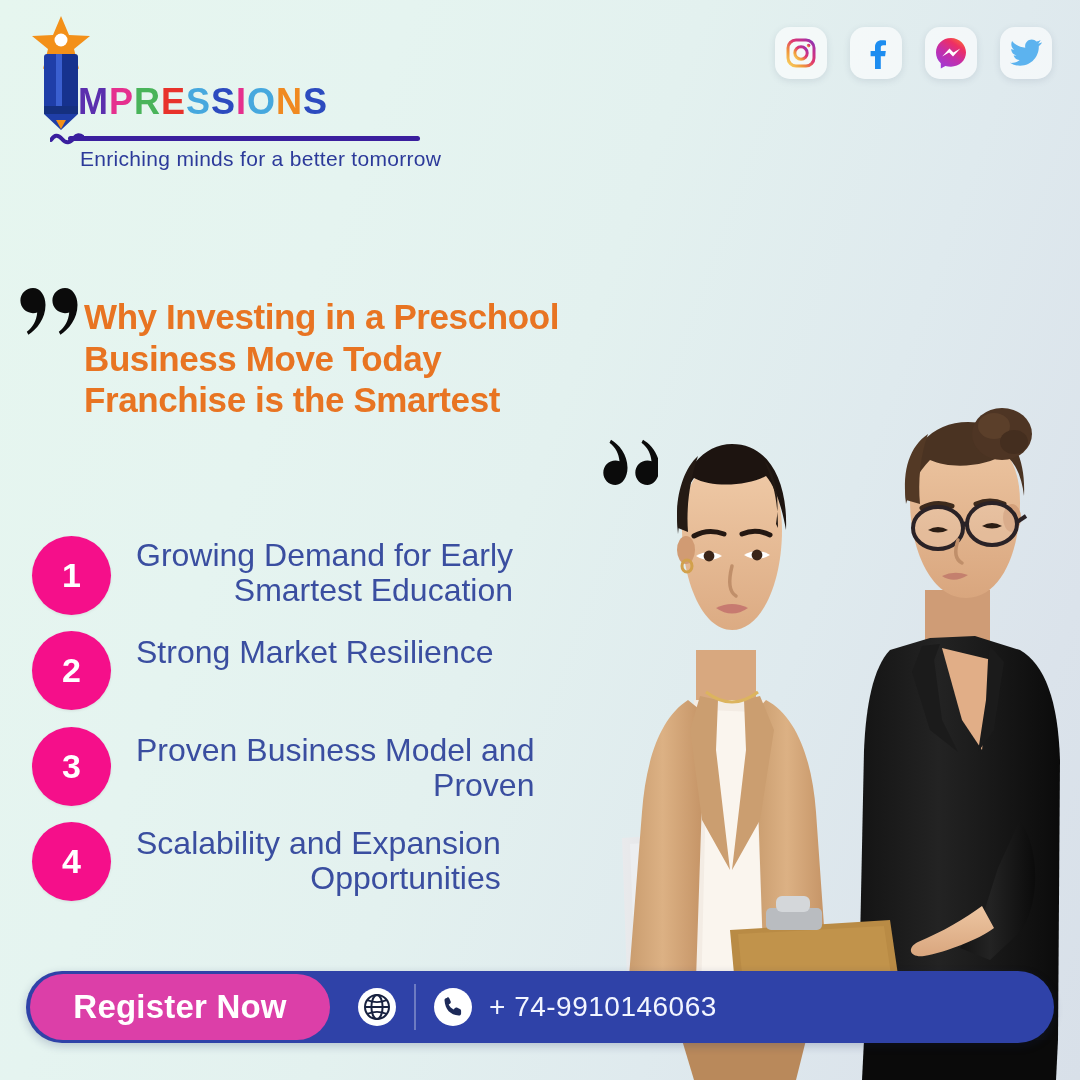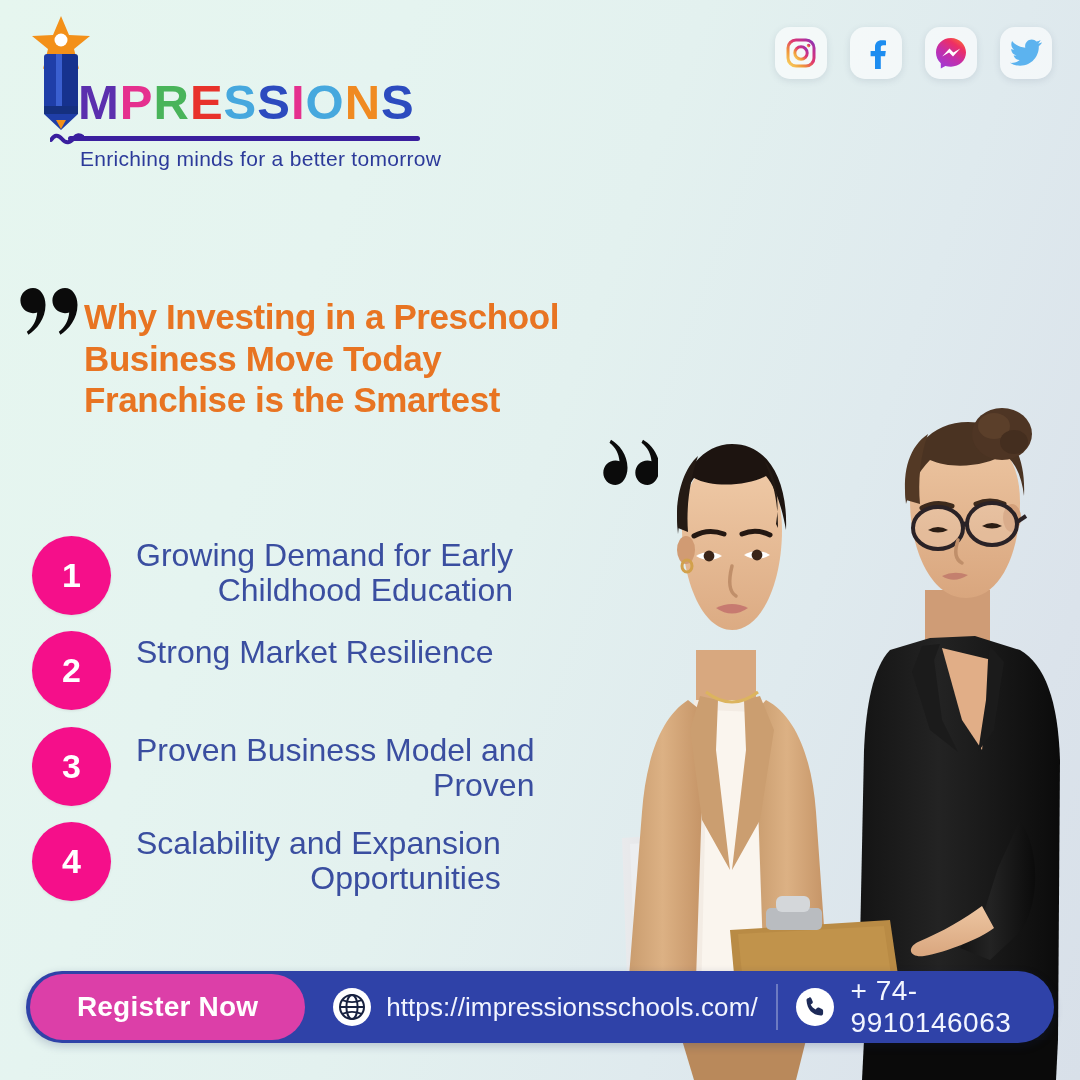--- a/index.html
+++ b/index.html
@@ -21,21 +21,21 @@
   .pencil-body{position:absolute;left:0;top:0;width:34px;height:52px;
       background:linear-gradient(90deg,#1f3ea8 0 34%,#3a5fd0 34% 52%,#16328e 52% 100%);
       border-radius:3px 3px 0 0;}
   .pencil-band{position:absolute;left:0;top:52px;width:34px;height:8px;background:#15307f;}
   .pencil-tip{position:absolute;left:0;top:60px;width:0;height:0;
       border-left:17px solid transparent;border-right:17px solid transparent;border-top:16px solid #1f3ea8;}
   .pencil-lead{position:absolute;left:12px;top:66px;width:0;height:0;
       border-left:5px solid transparent;border-right:5px solid transparent;border-top:9px solid #f39019;}
 
   .wordmark{position:absolute;left:52px;top:62px;width:348px;height:52px;
-      font-size:49px;font-weight:bold;letter-spacing:1px;line-height:52px;white-space:nowrap;}
+      font-size:36px;font-weight:bold;letter-spacing:1px;line-height:52px;white-space:nowrap;}
   .wordmark span{display:inline-block;}
   .logo-rule{position:absolute;left:42px;top:122px;width:352px;height:5px;background:#3a1f9e;border-radius:3px;}
   .squiggle{position:absolute;left:24px;top:116px;width:34px;height:16px;}
   .tagline{position:absolute;left:54px;top:133px;width:360px;
       font-size:21px;color:#2c3a9a;letter-spacing:.3px;white-space:nowrap;}
 
   
   .socials{position:absolute;right:28px;top:27px;display:flex;gap:23px;}
   .social{width:52px;height:52px;border-radius:15px;display:flex;align-items:center;justify-content:center;
       background:rgba(255,255,255,.62);box-shadow:0 2px 7px rgba(60,80,110,.13);}
@@ -61,21 +61,21 @@
 
   
   .photo{position:absolute;left:590px;top:400px;width:500px;height:680px;}
 
   
   .bar{position:absolute;left:26px;bottom:37px;width:1028px;height:72px;
       background:#2f42a8;border-radius:38px;display:flex;align-items:center;
       box-shadow:0 3px 10px rgba(25,35,90,.22);}
   .reg-btn{margin-left:4px;width:300px;height:66px;border-radius:34px;background:#dc3fa8;
       display:flex;align-items:center;justify-content:center;
-      color:#fff;font-size:28px;font-weight:bold;letter-spacing:.2px;border:none;cursor:pointer;}
+      color:#fff;font-size:33px;font-weight:bold;letter-spacing:.2px;border:none;cursor:pointer;}
   .barcell{display:flex;align-items:center;}
   .circ{width:38px;height:38px;border-radius:50%;background:#ffffff;
       display:flex;align-items:center;justify-content:center;flex:0 0 auto;}
   .bar-url{color:#f2f5ff;font-size:26px;margin-left:15px;letter-spacing:.1px;}
   .bar-sep{width:2px;height:46px;background:rgba(255,255,255,.30);margin:0 18px;}
   .bar-phone{color:#f2f5ff;font-size:28px;margin-left:17px;letter-spacing:.5px;}
   .cell-url{margin-left:28px;}
 </style>
 </head>
 <body>
@@ -299,21 +299,21 @@
       <path d="M274 640 L468 640 L466 680 L272 680 Z" fill="#0a0a0a"></path>
     </g>
   </svg>
 
   <div class="list">
 
     <div class="row one">
       <div class="num" style="background: rgb(245, 15, 138);">1</div>
       <div class="row-txt" style="color: rgb(58, 78, 160);">
         <span>Growing Demand for Early</span>
-        <span class="l2">Childhood Education</span>
+        <span class="l2">Smartest Education</span>
       </div>
     </div>
 
     <div class="row two">
       <div class="num" style="background: rgb(245, 15, 138);">2</div>
       <div class="row-txt" style="color: rgb(58, 78, 160);">
         <span>Strong Market Resilience</span>
       </div>
     </div>
 
@@ -341,21 +341,20 @@
     <div class="barcell cell-url">
       <span class="circ">
         <svg width="30" height="30" viewBox="0 0 30 30">
           <circle cx="15" cy="15" r="12" fill="none" stroke="#17213f" stroke-width="2"></circle>
           <ellipse cx="15" cy="15" rx="5.6" ry="12" fill="none" stroke="#17213f" stroke-width="2"></ellipse>
           <line x1="3" y1="15" x2="27" y2="15" stroke="#17213f" stroke-width="2"></line>
           <path d="M5.4 8.2 Q15 12 24.6 8.2" fill="none" stroke="#17213f" stroke-width="1.8"></path>
           <path d="M5.4 21.8 Q15 18 24.6 21.8" fill="none" stroke="#17213f" stroke-width="1.8"></path>
         </svg>
       </span>
-      <span class="bar-url">https://impressionsschools.com/</span>
     </div>
 
     <div class="bar-sep"></div>
 
     <div class="barcell">
       <span class="circ">
         <svg width="24" height="24" viewBox="0 0 24 24">
           <path d="M6.6 2.2c.8 0 1.5.5 1.8 1.2l1.3 3c.3.7.1 1.5-.5 2l-1.5 1.2c1 2.2 2.8 4 5 5l1.2-1.5c.5-.6 1.3-.8 2-.5l3 1.3c.7.3 1.2 1 1.2 1.8v2.7c0 1.3-1.1 2.4-2.4 2.2C9.3 19.8 4.2 14.7 3.5 5.3 3.3 4 4.4 2.9 5.7 2.9z" fill="#1d2a58"></path>
         </svg>
       </span>

